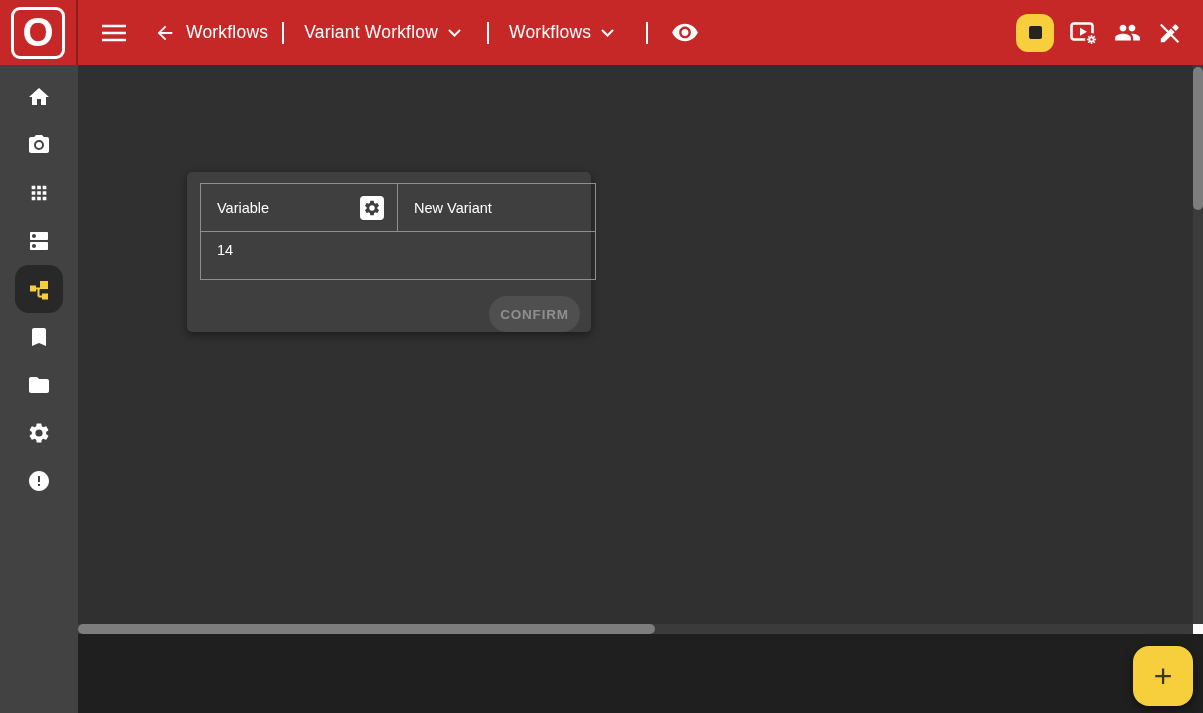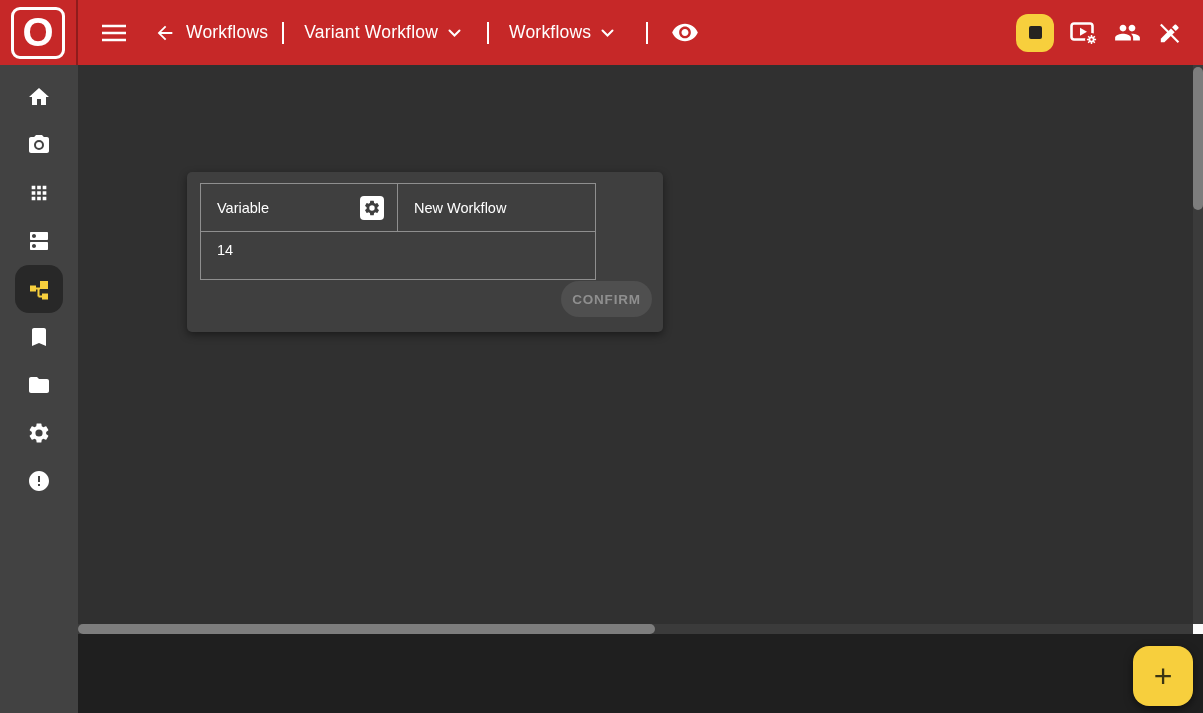--- a/index.html
+++ b/index.html
@@ -46,33 +46,33 @@
   .sidebar{position:absolute;left:0;top:65px;width:78px;height:648px;background:var(--sidebar-bg);
            display:flex;flex-direction:column;align-items:center;padding-top:20px;gap:24px;z-index:4;}
   .nav-item{position:relative;width:48px;height:24px;display:flex;align-items:center;justify-content:center;
             cursor:pointer;flex:none;}
   .nav-item.selected::before{content:"";position:absolute;left:0;top:-12px;width:48px;height:48px;
             border-radius:14px;background:#282828;}
   .nav-item svg{position:relative;z-index:1;}
 
   
   .canvas{position:absolute;left:78px;top:65px;width:1125px;height:559px;background:var(--canvas-bg);}
-  .card{position:absolute;left:109px;top:107px;width:476px;height:160px;background:var(--card-bg);
+  .card{position:absolute;left:109px;top:107px;width:404px;height:160px;background:var(--card-bg);
         border-radius:5px;box-shadow:0 3px 9px rgba(0,0,0,0.45);}
   .var-table{position:absolute;left:13px;top:11px;border:1px solid var(--table-border);
              display:grid;grid-template-columns:197px 197px;grid-template-rows:48px 47px;}
   .cell{color:#fff;font-size:14.5px;}
   .cell-border-r{border-right:1px solid var(--table-border);}
   .cell-border-b{border-bottom:1px solid var(--table-border);}
   .head-cell{display:flex;align-items:center;padding:0 13px 0 16px;font-weight:500;}
   .head-cell.first{justify-content:space-between;}
   .data-cell{padding:10px 16px 0;font-weight:500;}
   .settings-app-icon{width:24px;height:24px;background:#fff;border-radius:4px;
                      display:flex;align-items:center;justify-content:center;cursor:pointer;flex:none;}
-  .confirm-btn{position:absolute;right:11px;top:109px;width:91px;height:36px;border-radius:18px;
+  .confirm-btn{position:absolute;right:11px;top:124px;width:91px;height:36px;border-radius:18px;
                background:var(--disabled-button-bg);color:var(--disabled-button-text);border:none;
                font-family:inherit;font-size:13.5px;font-weight:700;letter-spacing:.8px;cursor:default;}
 
   
   .hscroll-lane{position:absolute;left:78px;top:624px;width:1115px;height:10px;background:#3B3B3B;}
   .hscroll-thumb{position:absolute;left:0;top:0;width:577px;height:10px;border-radius:5px;background:#7D7D7D;cursor:pointer;}
   .vscroll-lane{position:absolute;left:1193px;top:65px;width:10px;height:559px;background:#3B3B3B;}
   .vscroll-thumb{position:absolute;left:0;top:2px;width:10px;height:143px;border-radius:5px;background:#7D7D7D;cursor:pointer;}
   .scroll-corner{position:absolute;left:1193px;top:624px;width:10px;height:10px;background:#FCFCFC;}
 
@@ -221,21 +221,21 @@
       <div class="var-table">
         <div class="cell head-cell first cell-border-r cell-border-b">
           <span>Variable</span>
           <span class="settings-app-icon">
             <svg width="18" height="18" viewBox="0 0 24 24" fill="#3F3F3F">
               <path d="M19.14 12.94c.04-.3.06-.61.06-.94 0-.32-.02-.64-.07-.94l2.03-1.58a.49.49 0 0 0 .12-.61l-1.92-3.32a.488.488 0 0 0-.59-.22l-2.39.96c-.5-.38-1.03-.7-1.62-.94l-.36-2.54a.484.484 0 0 0-.48-.41h-3.84c-.24 0-.43.17-.47.41l-.36 2.54c-.59.24-1.13.57-1.62.94l-2.39-.96c-.22-.08-.47 0-.59.22L2.74 8.87c-.12.21-.08.47.12.61l2.03 1.58c-.05.3-.09.63-.09.94s.02.64.07.94l-2.03 1.58a.49.49 0 0 0-.12.61l1.92 3.32c.12.22.37.29.59.22l2.39-.96c.5.38 1.03.7 1.62.94l.36 2.54c.05.24.24.41.48.41h3.84c.24 0 .44-.17.47-.41l.36-2.54c.59-.24 1.13-.56 1.62-.94l2.39.96c.22.08.47 0 .59-.22l1.92-3.32c.12-.22.07-.47-.12-.61l-2.01-1.58zM12 15.6a3.6 3.6 0 1 1 0-7.2 3.6 3.6 0 0 1 0 7.2z"></path>
             </svg>
           </span>
         </div>
         <div class="cell head-cell cell-border-b">
-          <span>New Workflow</span>
+          <span>New Variant</span>
         </div>
         <div class="cell data-cell">14</div>
       </div>
       <button class="confirm-btn" disabled="">CONFIRM</button>
     </section>
   </main>
 
   <div class="hscroll-lane">
     <div class="hscroll-thumb"></div>
   </div>

